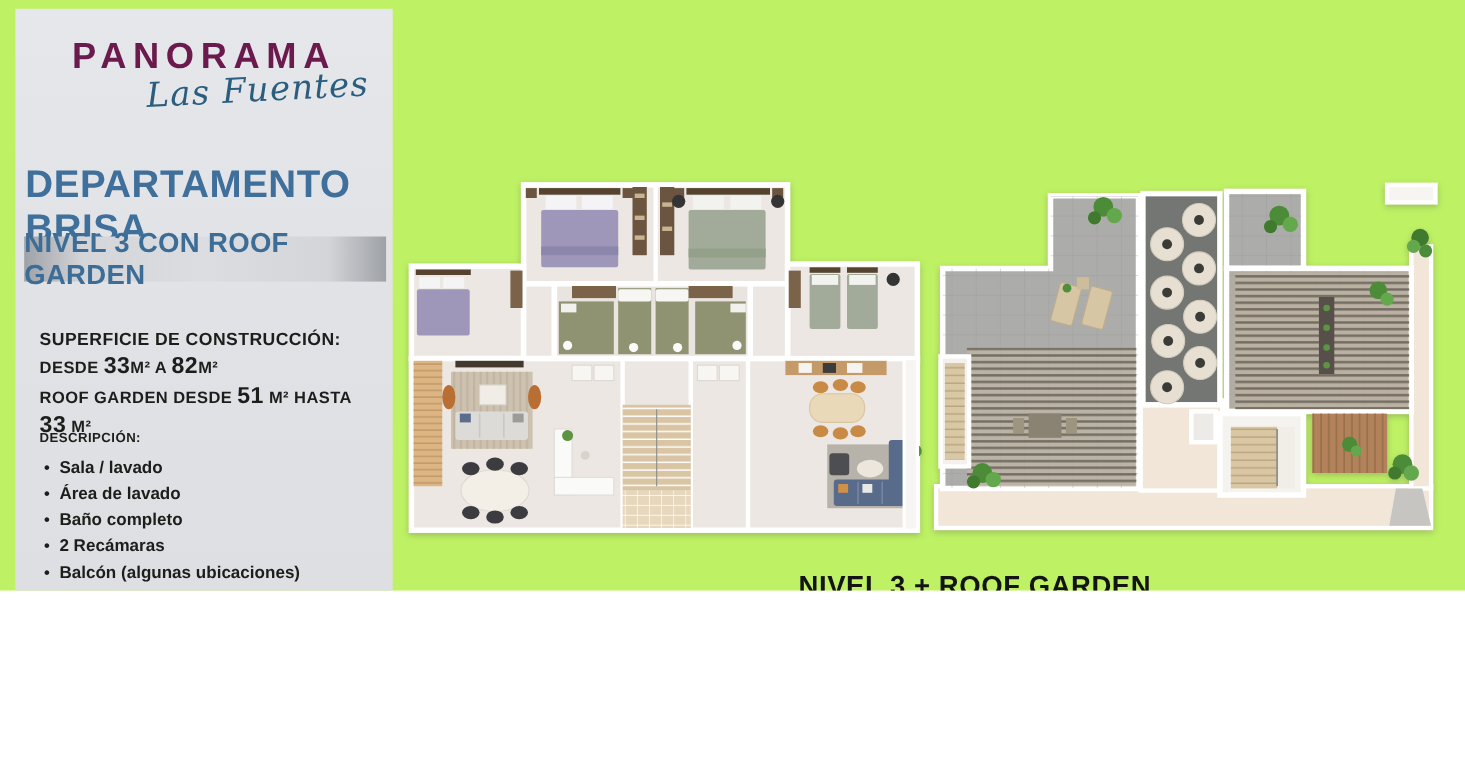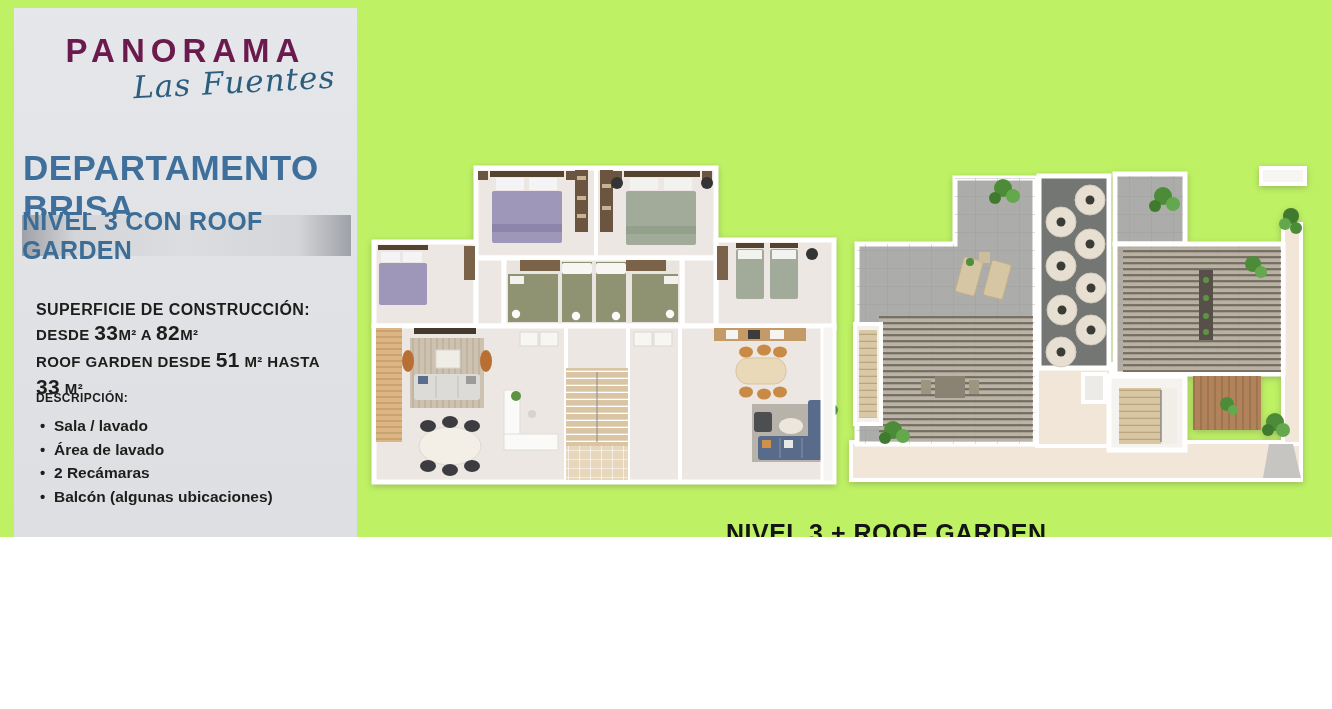--- a/index.html
+++ b/index.html
@@ -59,20 +59,21 @@
       <div class="sup-heading">SUPERFICIE DE CONSTRUCCIÓN:</div>
       <div class="sup-line"><span class="w">DESDE </span><span class="n">33</span><span class="w">M²</span><span class="w"> A </span><span class="n">82</span><span class="w">M²</span></div>
       <div class="sup-line"><span class="w">ROOF GARDEN DESDE </span><span class="n">51</span><span class="w"> M²</span><span class="w"> HASTA </span><span class="n">33</span><span class="w"> M²</span></div>
     </div>
 
     <div class="desc-block">
       <div class="desc-heading">DESCRIPCIÓN:</div>
       <ul class="desc-list">
         <li>Sala / lavado</li>
         <li>Área de lavado</li>
+        <li>Baño completo</li>
         <li>2 Recámaras</li>
         <li>Balcón (algunas ubicaciones)</li>
       </ul>
     </div>
   </div>
 
   <svg id="plan-left" class="plan" viewBox="0 0 470 331" xmlns="http://www.w3.org/2000/svg">
     <defs>
       <pattern id="l-step" width="8" height="7" patternUnits="userSpaceOnUse">
         <path d="M0 6.5H8" stroke="#ffffff" stroke-width="1.6"></path>

